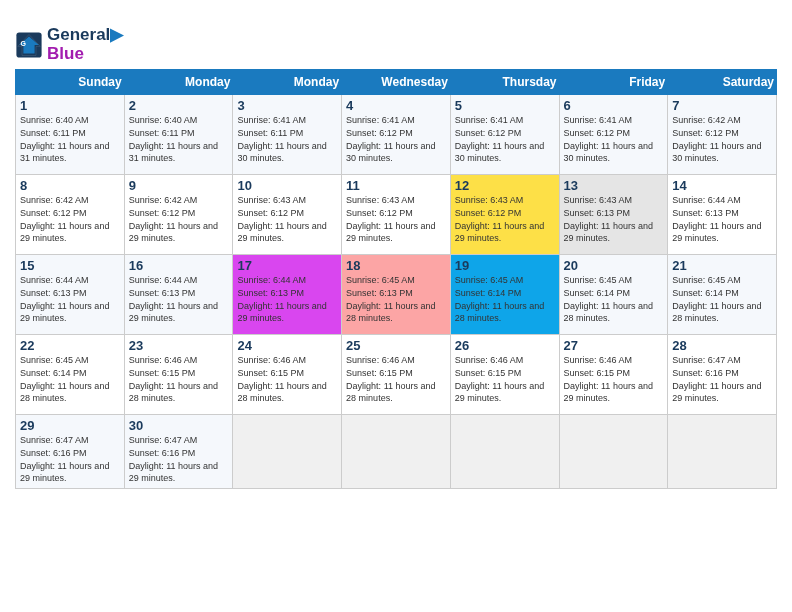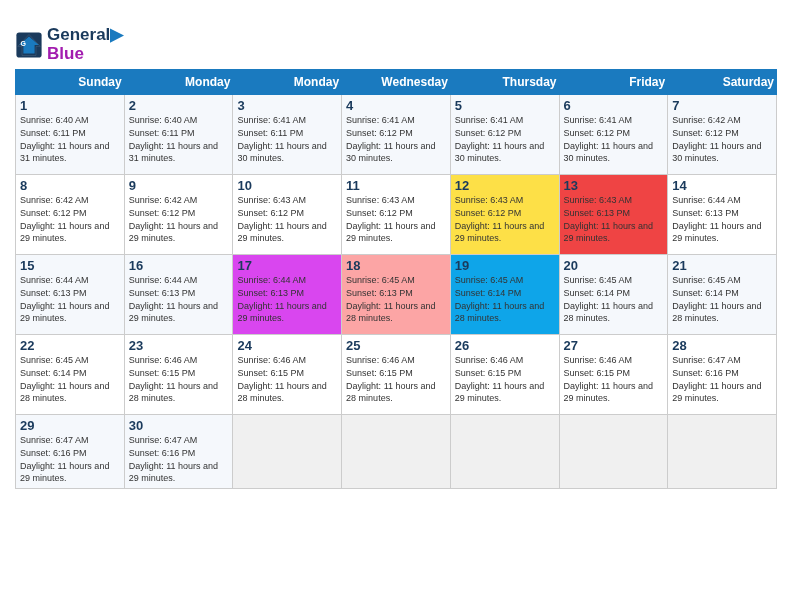--- a/index.html
+++ b/index.html
@@ -173,21 +173,21 @@
     <span class="day-detail">Sunrise: 6:43 AM<br>Sunset: 6:12 PM<br>Daylight: 11 hours and 29 minutes.</span>
   </td>
           <td style="background: rgb(255, 255, 255);">
     <span class="day-number">11</span>
     <span class="day-detail">Sunrise: 6:43 AM<br>Sunset: 6:12 PM<br>Daylight: 11 hours and 29 minutes.</span>
   </td>
           <td style="background: #fde047;">
     <span class="day-number">12</span>
     <span class="day-detail">Sunrise: 6:43 AM<br>Sunset: 6:12 PM<br>Daylight: 11 hours and 29 minutes.</span>
   </td>
-          <td style="background: #ef4444;">
+          <td style="background: #e5e5e5;">
     <span class="day-number">13</span>
     <span class="day-detail">Sunrise: 6:43 AM<br>Sunset: 6:13 PM<br>Daylight: 11 hours and 29 minutes.</span>
   </td>
           <td style="background: rgb(255, 255, 255);">
     <span class="day-number">14</span>
     <span class="day-detail">Sunrise: 6:44 AM<br>Sunset: 6:13 PM<br>Daylight: 11 hours and 29 minutes.</span>
   </td>
         </tr>
         <tr>
           <td style="background: rgb(245, 248, 252);">

